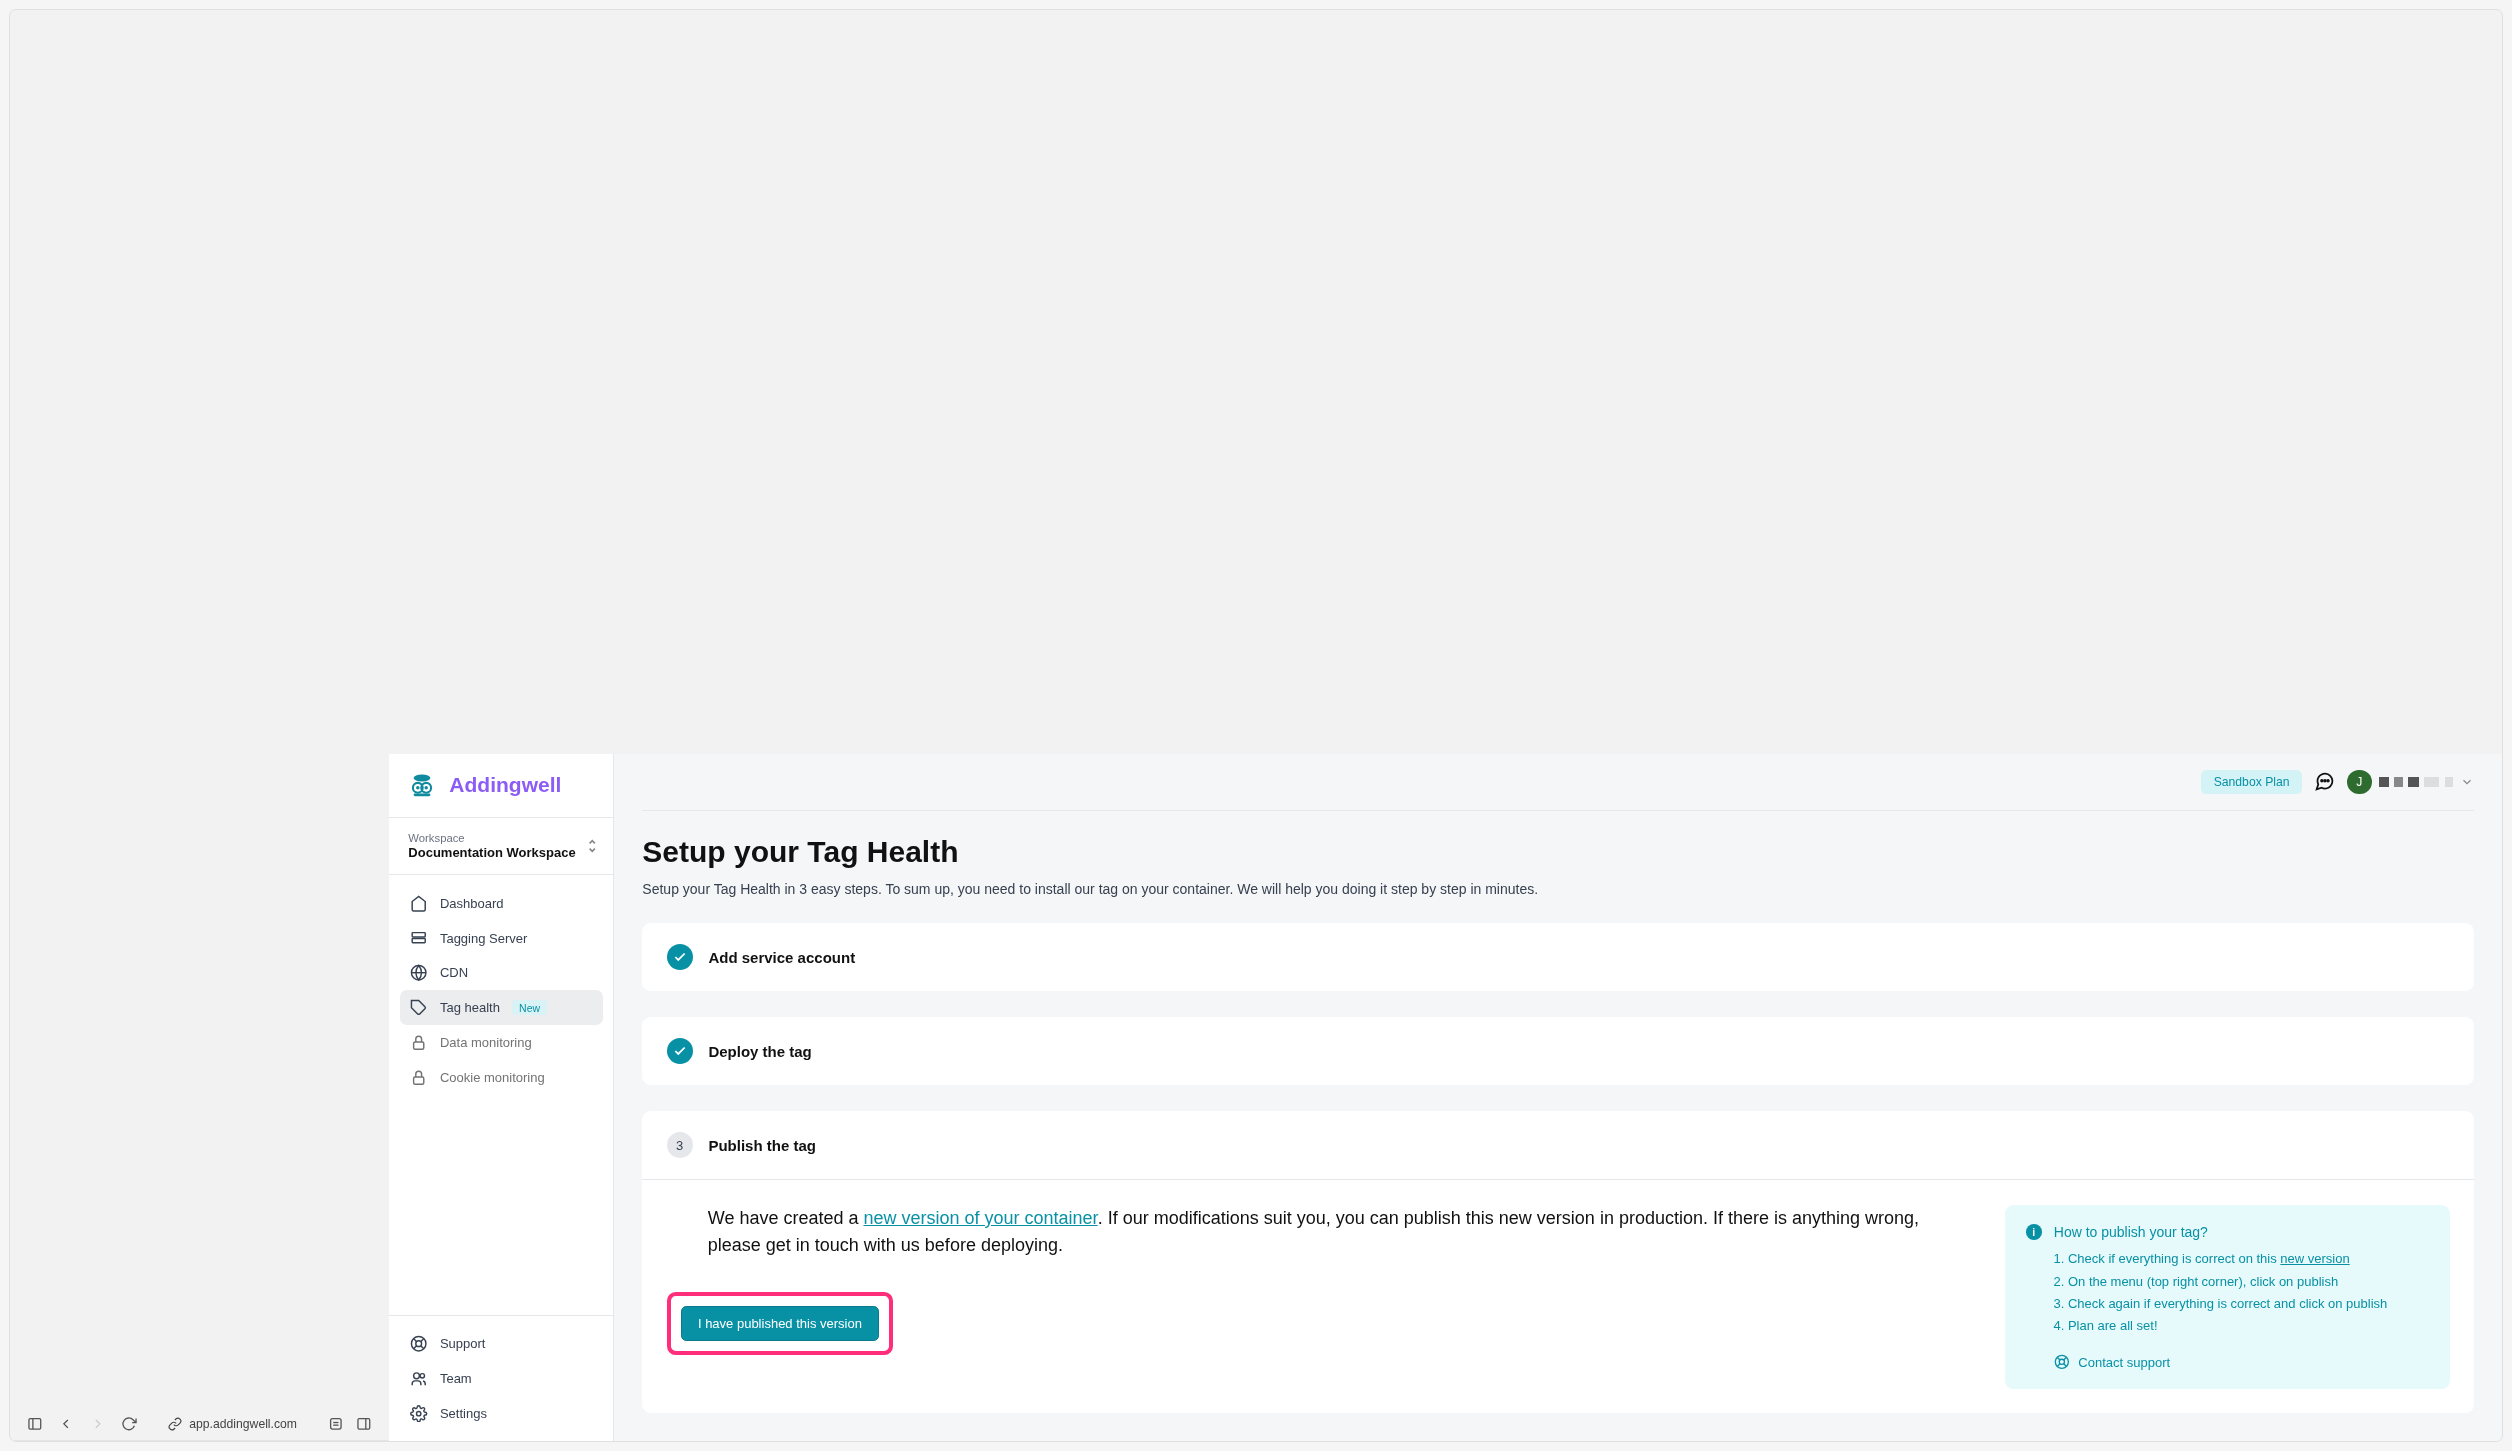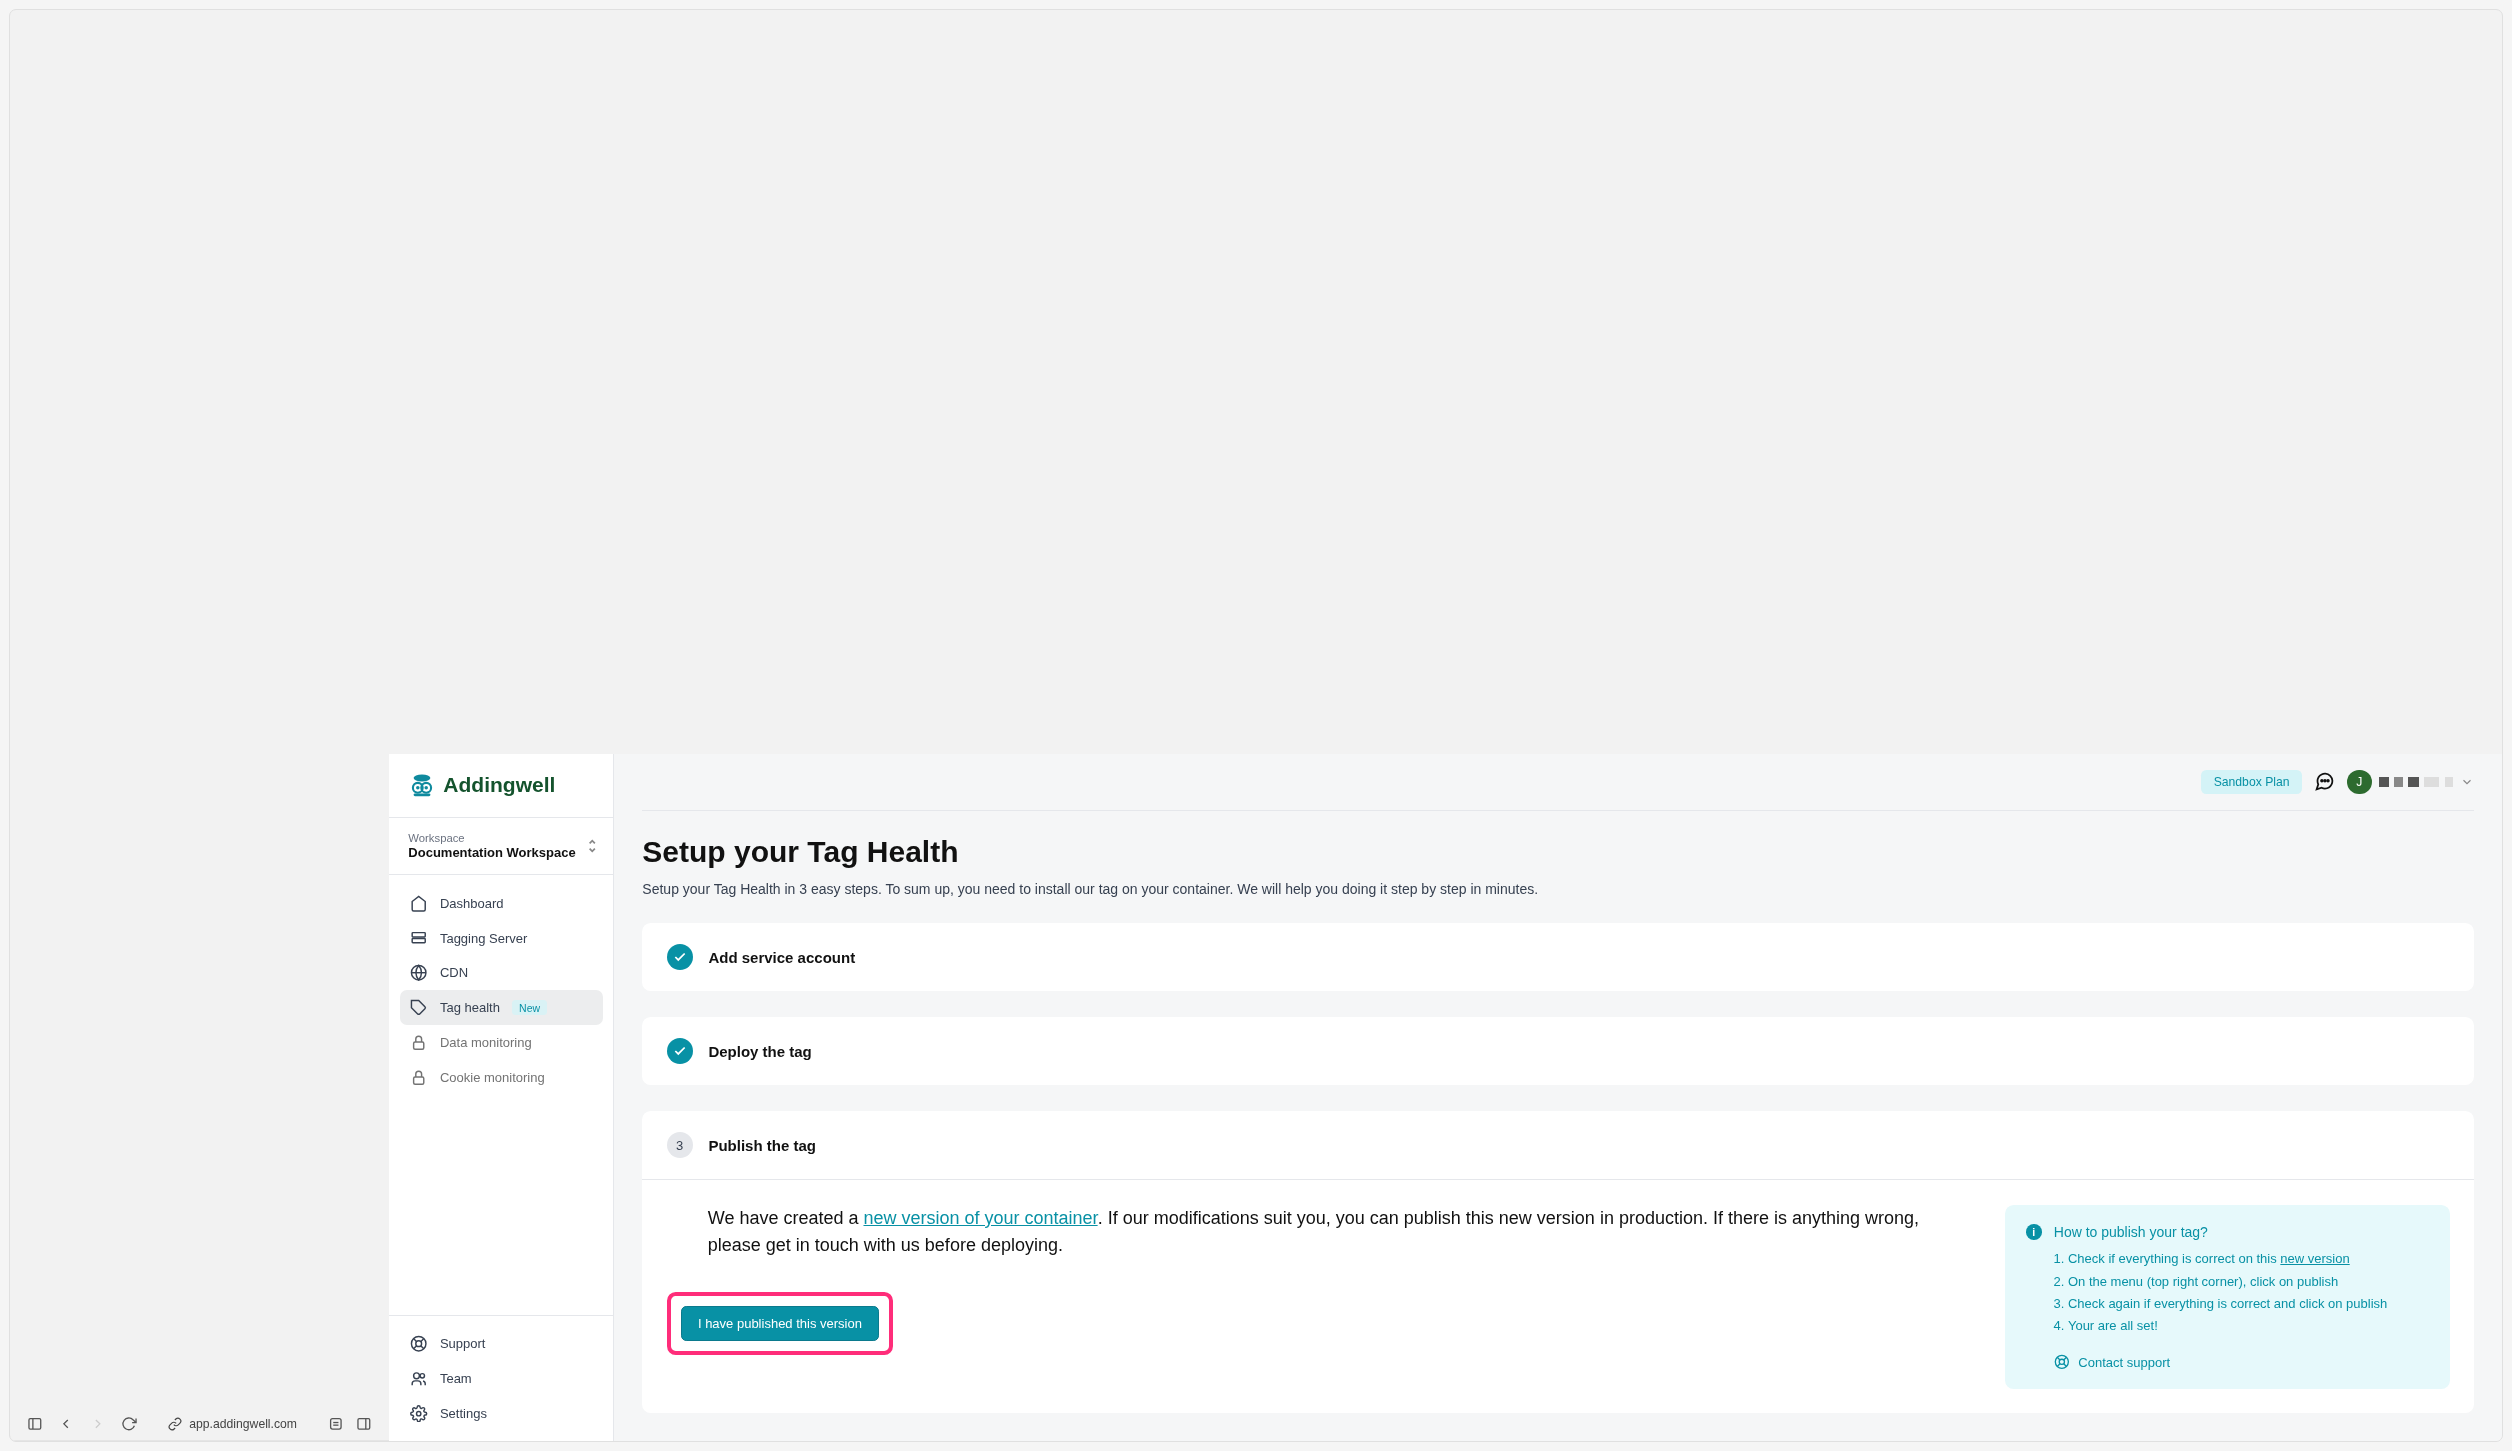--- a/index.html
+++ b/index.html
@@ -11,21 +11,21 @@
 .toolbar-icon { width: 15.7px; height: 15.7px; color: #555; cursor: pointer; }
 .toolbar-icon.disabled { color: #ccc; }
 .toolbar-spacer { flex: 1; }
 .url-bar { display: flex; align-items: center; gap: 7px; color: #444; font-size: 12.2px; }
 .toolbar-right { display: flex; gap: 12.2px; }
 
 .app-body { display: flex; flex: 1; overflow: hidden; background: #f5f6f7; }
 
 .sidebar { width: 225px; background: #fff; border-right: 0.9px solid #e5e7eb; display: flex; flex-direction: column; }
 .logo-section { padding: 17.4px 19px; border-bottom: 0.9px solid #e5e7eb; }
-.logo { display: flex; align-items: center; gap: 7px; color: #14532d; font-size: 21px; font-weight: 600; }
+.logo { display: flex; align-items: center; gap: 13px; color: #8b5cf6; font-size: 21px; font-weight: 600; }
 .logo-icon { width: 28px; height: 28px; }
 
 .workspace-section { padding: 14px 19px; border-bottom: 0.9px solid #e5e7eb; position: relative; }
 .workspace-label { font-size: 11.3px; color: #6b7280; }
 .workspace-name { font-size: 13px; font-weight: 600; color: #111; margin-top: 1.7px; }
 .workspace-chevron { position: absolute; right: 15.7px; top: 50%; transform: translateY(-50%); color: #888; }
 
 .nav-section { flex: 1; padding: 10.5px; overflow-y: auto; }
 .nav-item { display: flex; align-items: center; gap: 12.2px; padding: 8.7px 10.5px; border-radius: 7px; color: #374151; font-size: 13px; cursor: pointer; }
 .nav-item.active { background: #ecedee; }
@@ -280,21 +280,21 @@
           </div>
           <div class="info-box">
             <div class="info-header">
               <div class="info-icon">i</div>
               <span>How to publish your tag?</span>
             </div>
             <ol class="info-list">
               <li><span>Check if everything is correct on this </span><a href="#">new version</a></li>
               <li>On the menu (top right corner), click on publish</li>
               <li>Check again if everything is correct and click on publish</li>
-              <li>Your are all set!</li>
+              <li>Plan are all set!</li>
             </ol>
             <div class="contact-link">
               <svg class="contact-icon" viewBox="0 0 24 24" fill="none" stroke="currentColor" stroke-width="2">
                   <circle cx="12" cy="12" r="10"></circle>
                   <circle cx="12" cy="12" r="4"></circle>
                   <line x1="4.93" y1="4.93" x2="9.17" y2="9.17"></line>
                   <line x1="14.83" y1="14.83" x2="19.07" y2="19.07"></line>
                   <line x1="14.83" y1="9.17" x2="19.07" y2="4.93"></line>
                   <line x1="4.93" y1="19.07" x2="9.17" y2="14.83"></line>
                 </svg>

